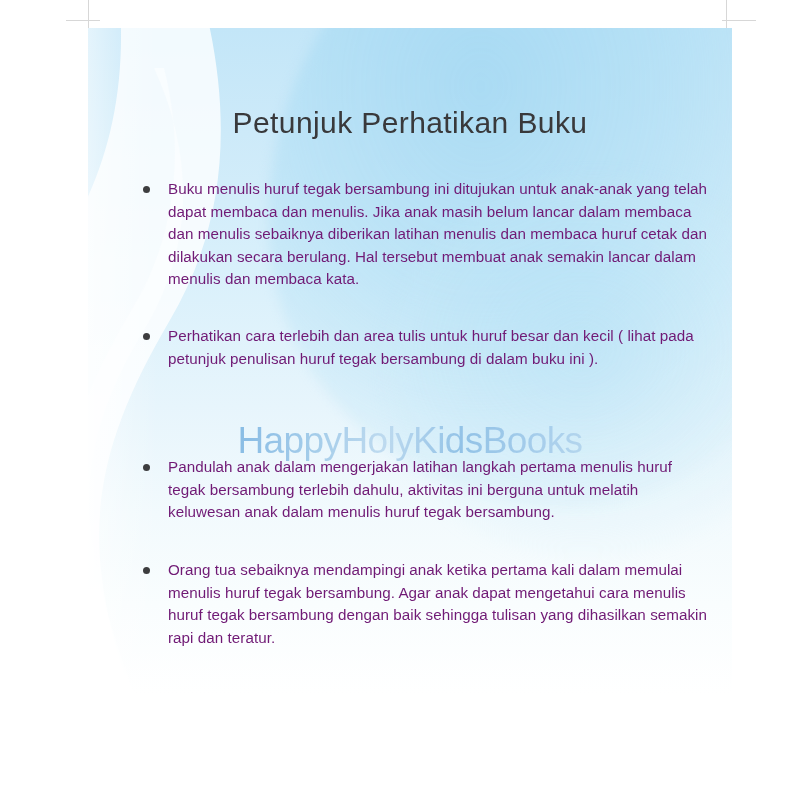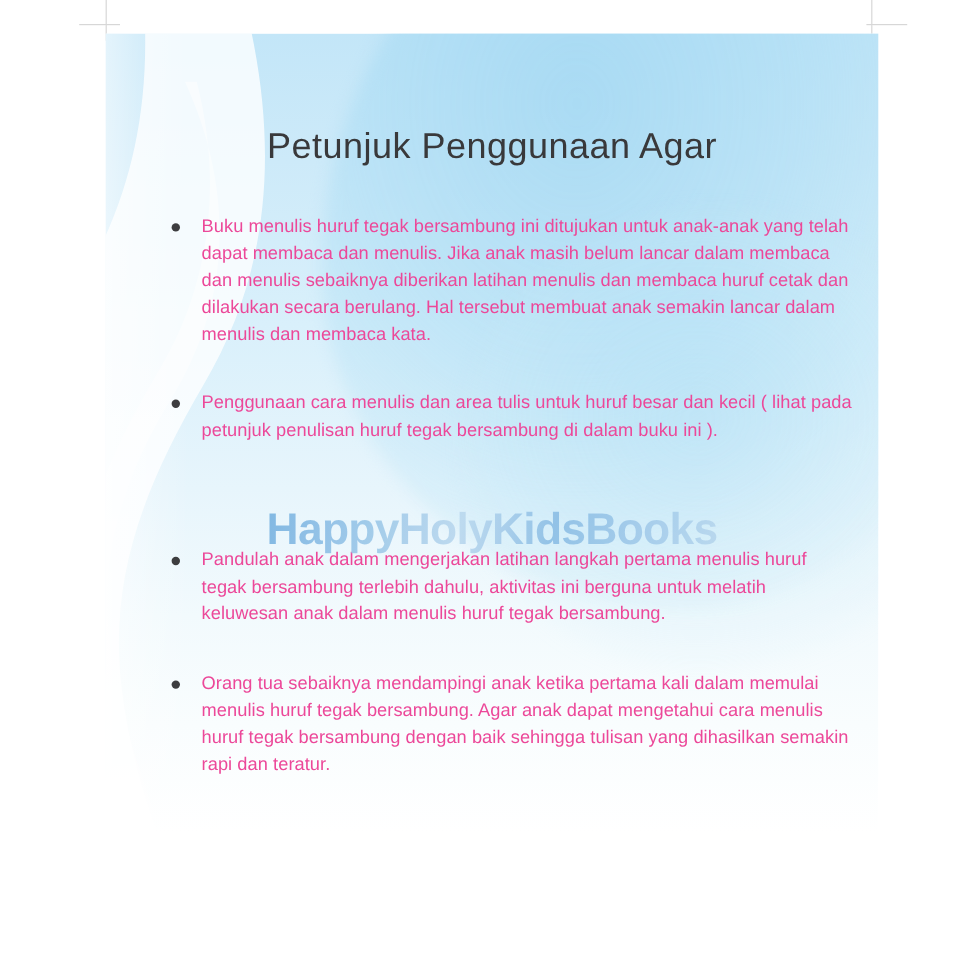--- a/index.html
+++ b/index.html
@@ -171,40 +171,40 @@
     left: 3px;
     top: 8px;
     width: 7px;
     height: 7px;
     border-radius: 50%;
     background: #3d3d3f;
   }
   .bullet-text {
     font-size: 15.2px;
     line-height: 22.6px;
-    color: #ec4899;
+    color: #701a75;
     letter-spacing: 0.05px;
     font-family: "Liberation Sans", sans-serif;
   }
 
   
   .bullet-item.b1 { margin-bottom: 34px; }
   .bullet-item.b2 { margin-bottom: 86px; }
   .bullet-item.b3 { margin-bottom: 35px; }
   .bullet-item.b4 { margin-bottom: 10px; }
 
   
   .watermark {
     position: absolute;
     left: 0;
     top: 392px;
     width: 644px;
     text-align: center;
     font-size: 37px;
-    font-weight: 700;
+    font-weight: 400;
     letter-spacing: -0.6px;
     font-family: "Liberation Sans", sans-serif;
     background: linear-gradient(100deg,
         #6aa9dc 0%,
         #76b1e0 18%,
         #9ec9e9 34%,
         #bcd9ef 46%,
         #8fc0e6 58%,
         #a9cfec 72%,
         #c6deef 86%,
@@ -245,32 +245,32 @@
     <svg class="bg-swoosh-2" viewBox="0 0 250 760" preserveAspectRatio="none">
       <path d="M106,0 C150,96 142,186 96,262 C52,334 34,400 44,472
                C54,548 84,614 112,700 L52,760 C16,660 -6,574 2,484
                C10,384 44,308 86,238 C126,170 138,86 116,0 Z" fill="#ffffff" opacity="0.55"></path>
     </svg>
 
     <div class="bg-leftband"></div>
 
     <div class="content">
 
-      <div class="page-title">Petunjuk Penggunaan Agar</div>
+      <div class="page-title">Petunjuk Perhatikan Buku</div>
 
       <div class="bullets">
 
         <div class="bullet-item b1">
           <span class="bullet-dot"></span>
           <div class="bullet-text">Buku menulis huruf tegak bersambung ini ditujukan untuk anak-anak yang telah dapat membaca dan menulis. Jika anak masih belum lancar dalam membaca dan menulis sebaiknya diberikan latihan menulis dan membaca huruf cetak dan dilakukan secara berulang. Hal tersebut membuat anak semakin lancar dalam menulis dan membaca kata.</div>
         </div>
 
         <div class="bullet-item b2">
           <span class="bullet-dot"></span>
-          <div class="bullet-text">Penggunaan cara menulis dan area tulis untuk huruf besar dan kecil ( lihat pada petunjuk penulisan huruf tegak bersambung di dalam buku ini ).</div>
+          <div class="bullet-text">Perhatikan cara terlebih dan area tulis untuk huruf besar dan kecil ( lihat pada petunjuk penulisan huruf tegak bersambung di dalam buku ini ).</div>
         </div>
 
         <div class="bullet-item b3">
           <span class="bullet-dot"></span>
           <div class="bullet-text">Pandulah anak dalam mengerjakan latihan langkah pertama menulis huruf tegak bersambung terlebih dahulu, aktivitas ini berguna untuk melatih keluwesan anak dalam menulis huruf tegak bersambung.</div>
         </div>
 
         <div class="bullet-item b4">
           <span class="bullet-dot"></span>
           <div class="bullet-text">Orang tua sebaiknya mendampingi anak ketika pertama kali dalam memulai menulis huruf tegak bersambung. Agar anak dapat mengetahui cara menulis huruf tegak bersambung dengan baik sehingga tulisan yang dihasilkan semakin rapi dan teratur.</div>

